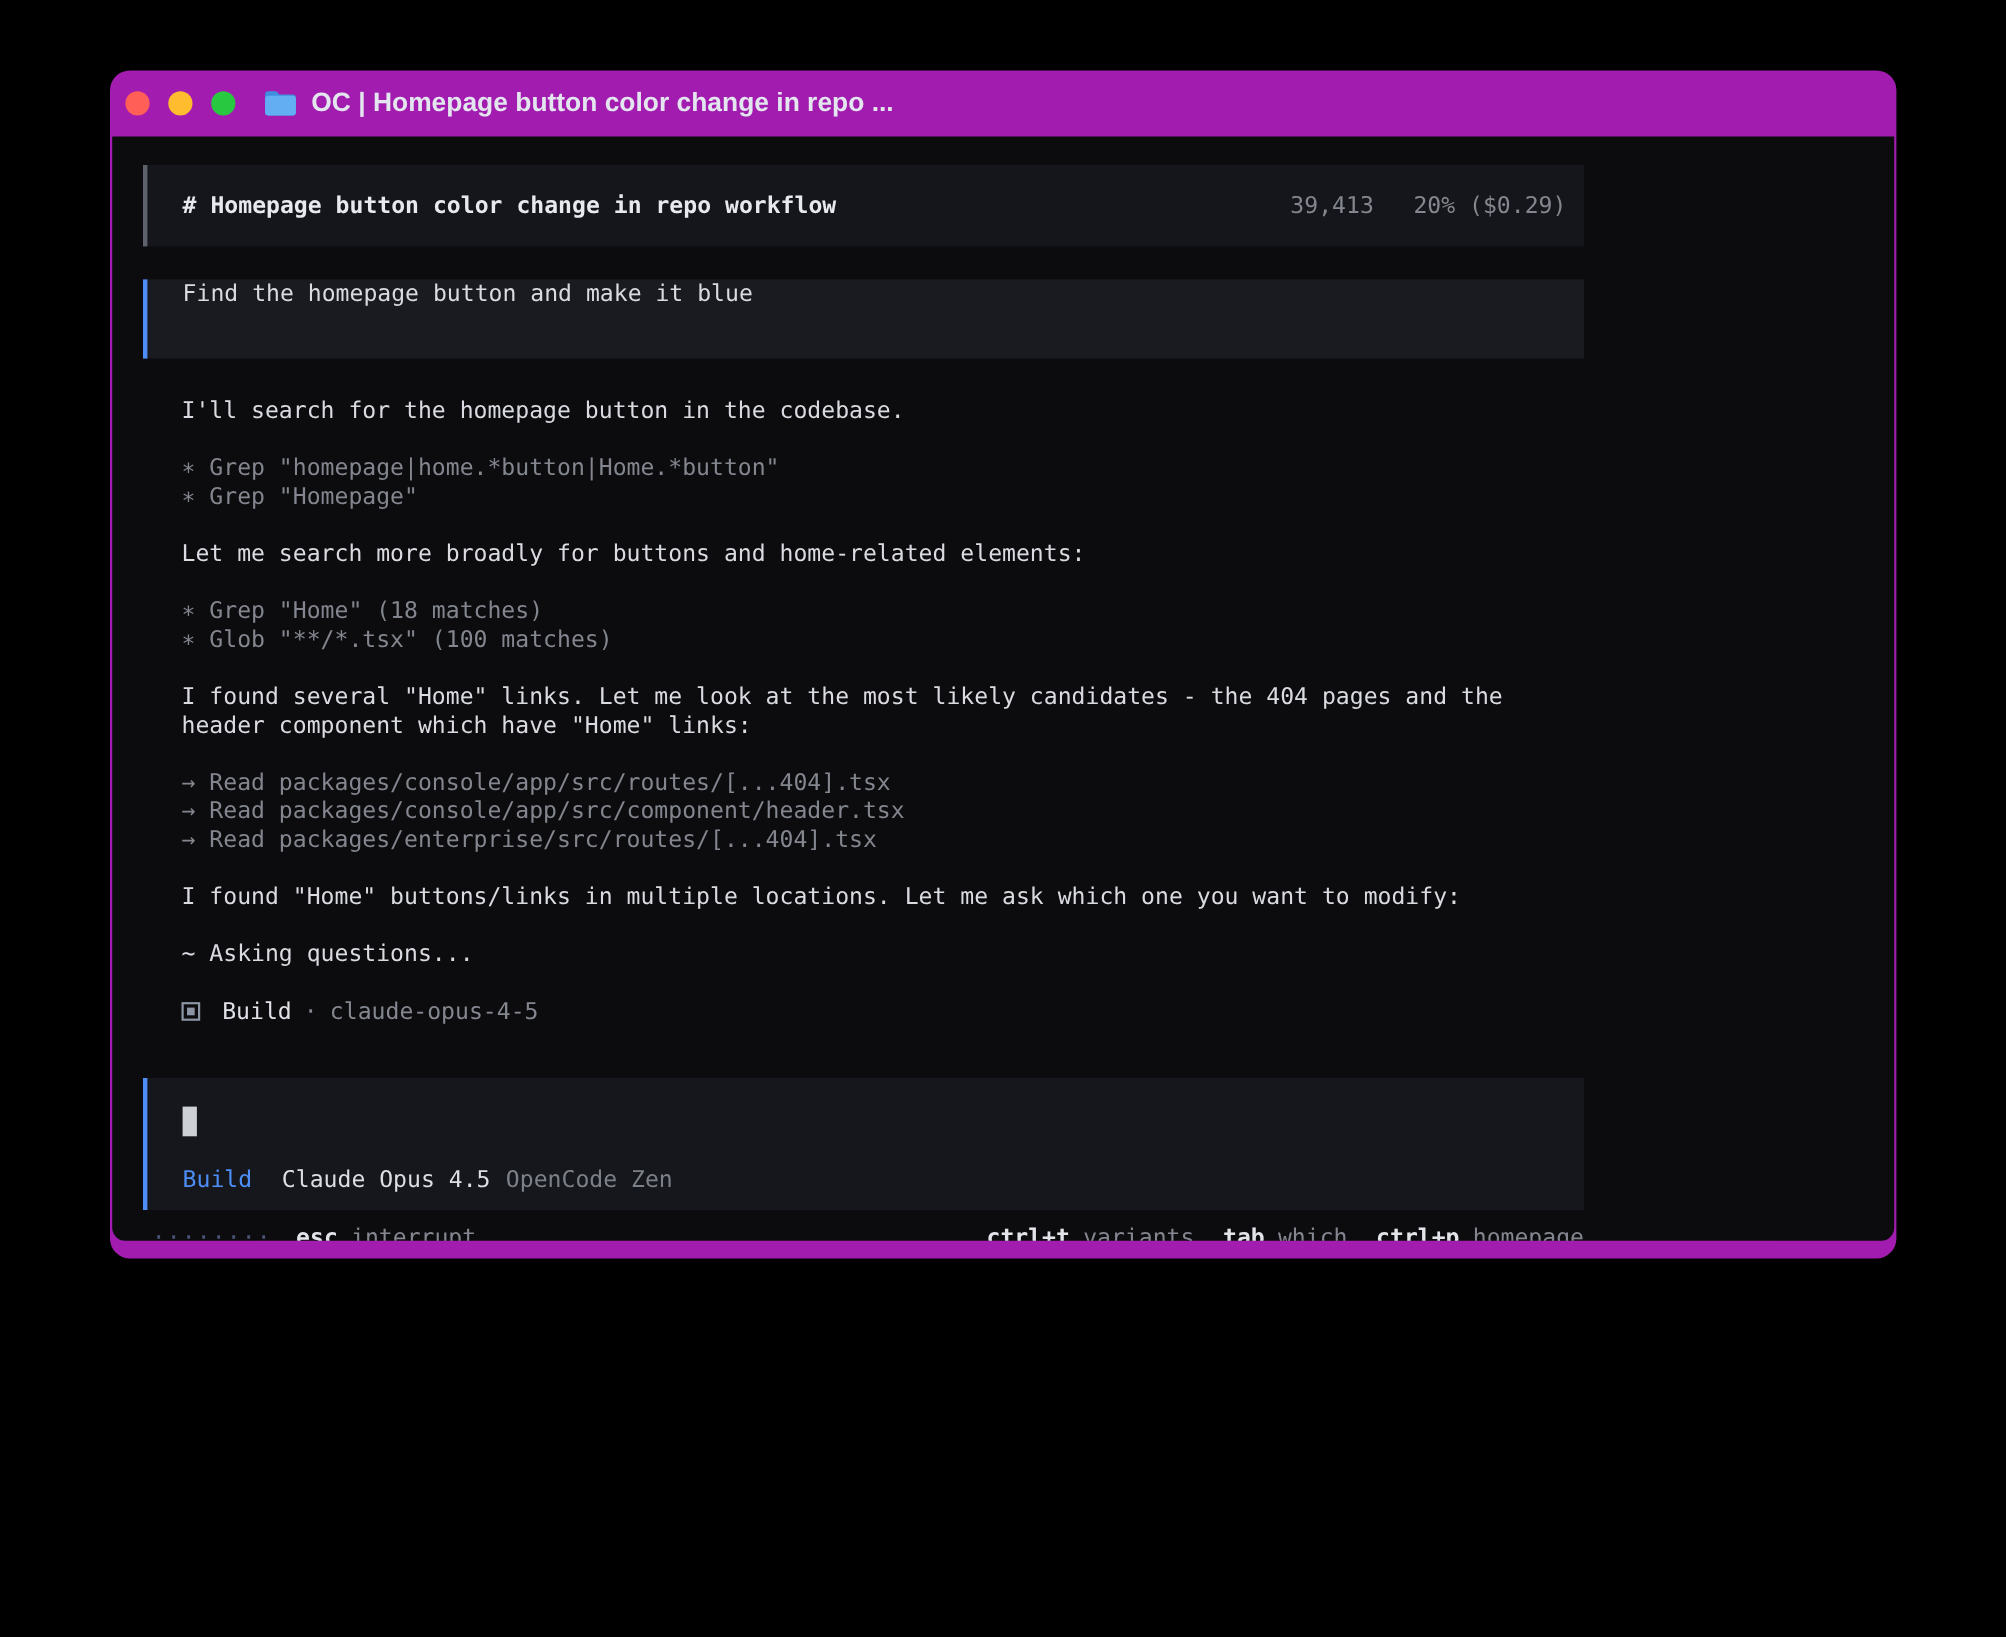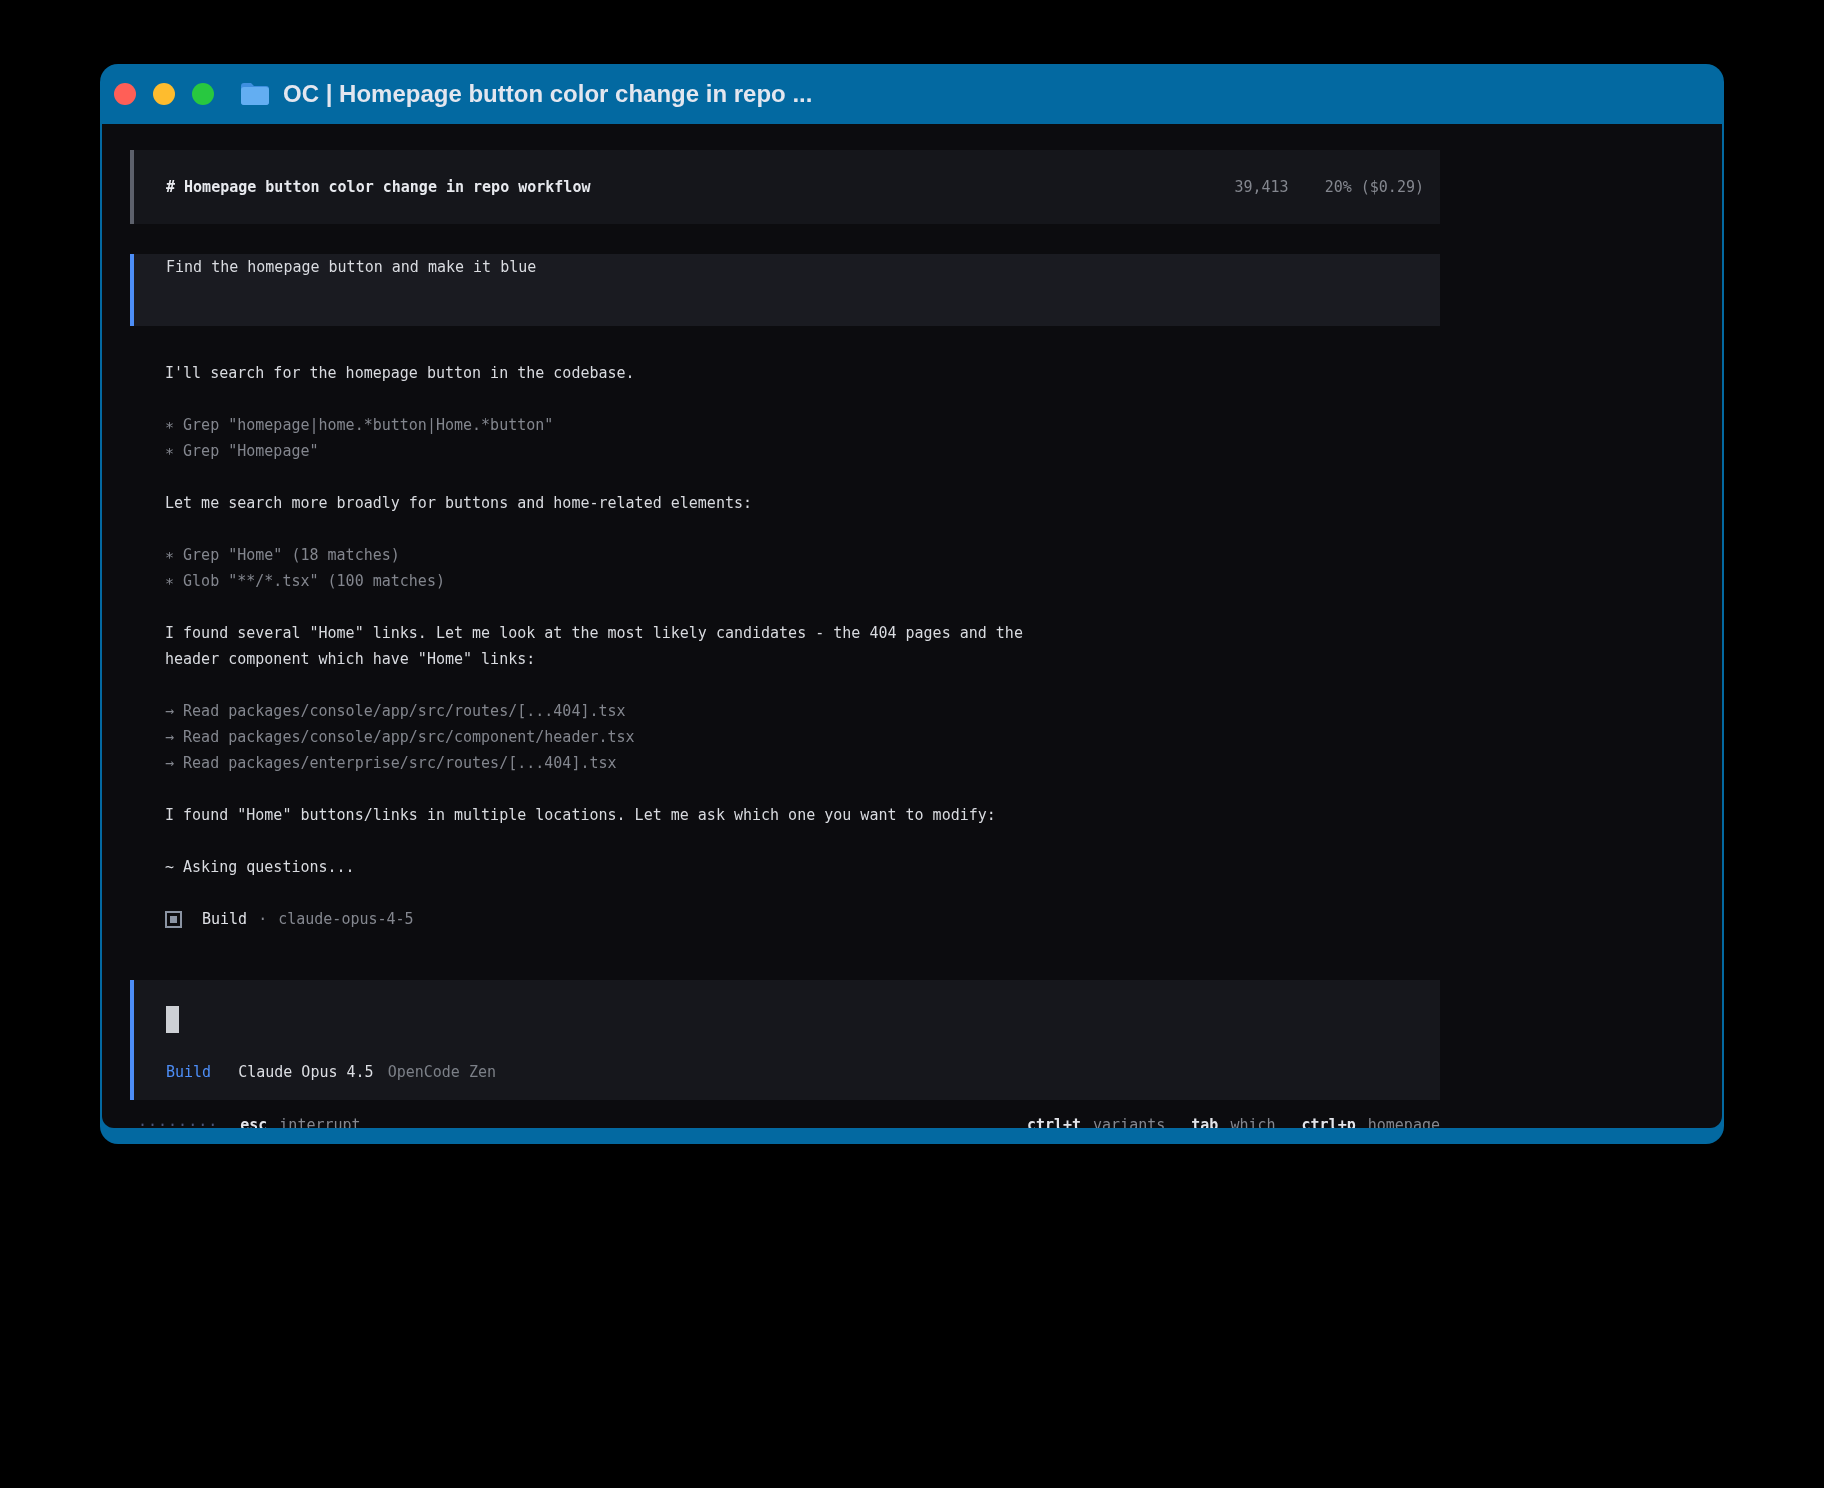--- a/index.html
+++ b/index.html
@@ -7,21 +7,21 @@
   body {
     width: 1824px; height: 1488px;
     position: relative; overflow: hidden;
     font-family: "DejaVu Sans Mono", monospace;
   }
 
   
   .window {
     position: absolute; left: 100px; top: 64px;
     width: 1624px; height: 1080px;
-    background: #0369a1;
+    background: #a21caf;
     border-radius: 18px;
     padding: 0 2px 16px 2px;
     display: flex; flex-direction: column;
     box-shadow: 0 24px 60px rgba(0,0,0,0.7);
   }
   .titlebar {
     height: 60px; flex: 0 0 60px;
     display: flex; align-items: center;
     padding-left: 12px;
   }
@@ -37,21 +37,21 @@
     font-size: 24px; font-weight: 700; color: #e3e6ef;
     white-space: nowrap;
   }
 
   
   .terminal {
     flex: 1 1 auto;
     background: #0c0c0f;
     border-radius: 0 0 12px 12px;
     padding: 26px 282px 0 28px;
-    font-size: 15px; line-height: 26px;
+    font-size: 21px; line-height: 26px;
     color: #d9dbe0;
     overflow: hidden;
     display: flex; flex-direction: column;
   }
 
   .session-header {
     height: 74px; flex: 0 0 74px;
     background: #15161b;
     border-left: 4px solid #5d616c;
     display: flex; align-items: center; justify-content: space-between;

